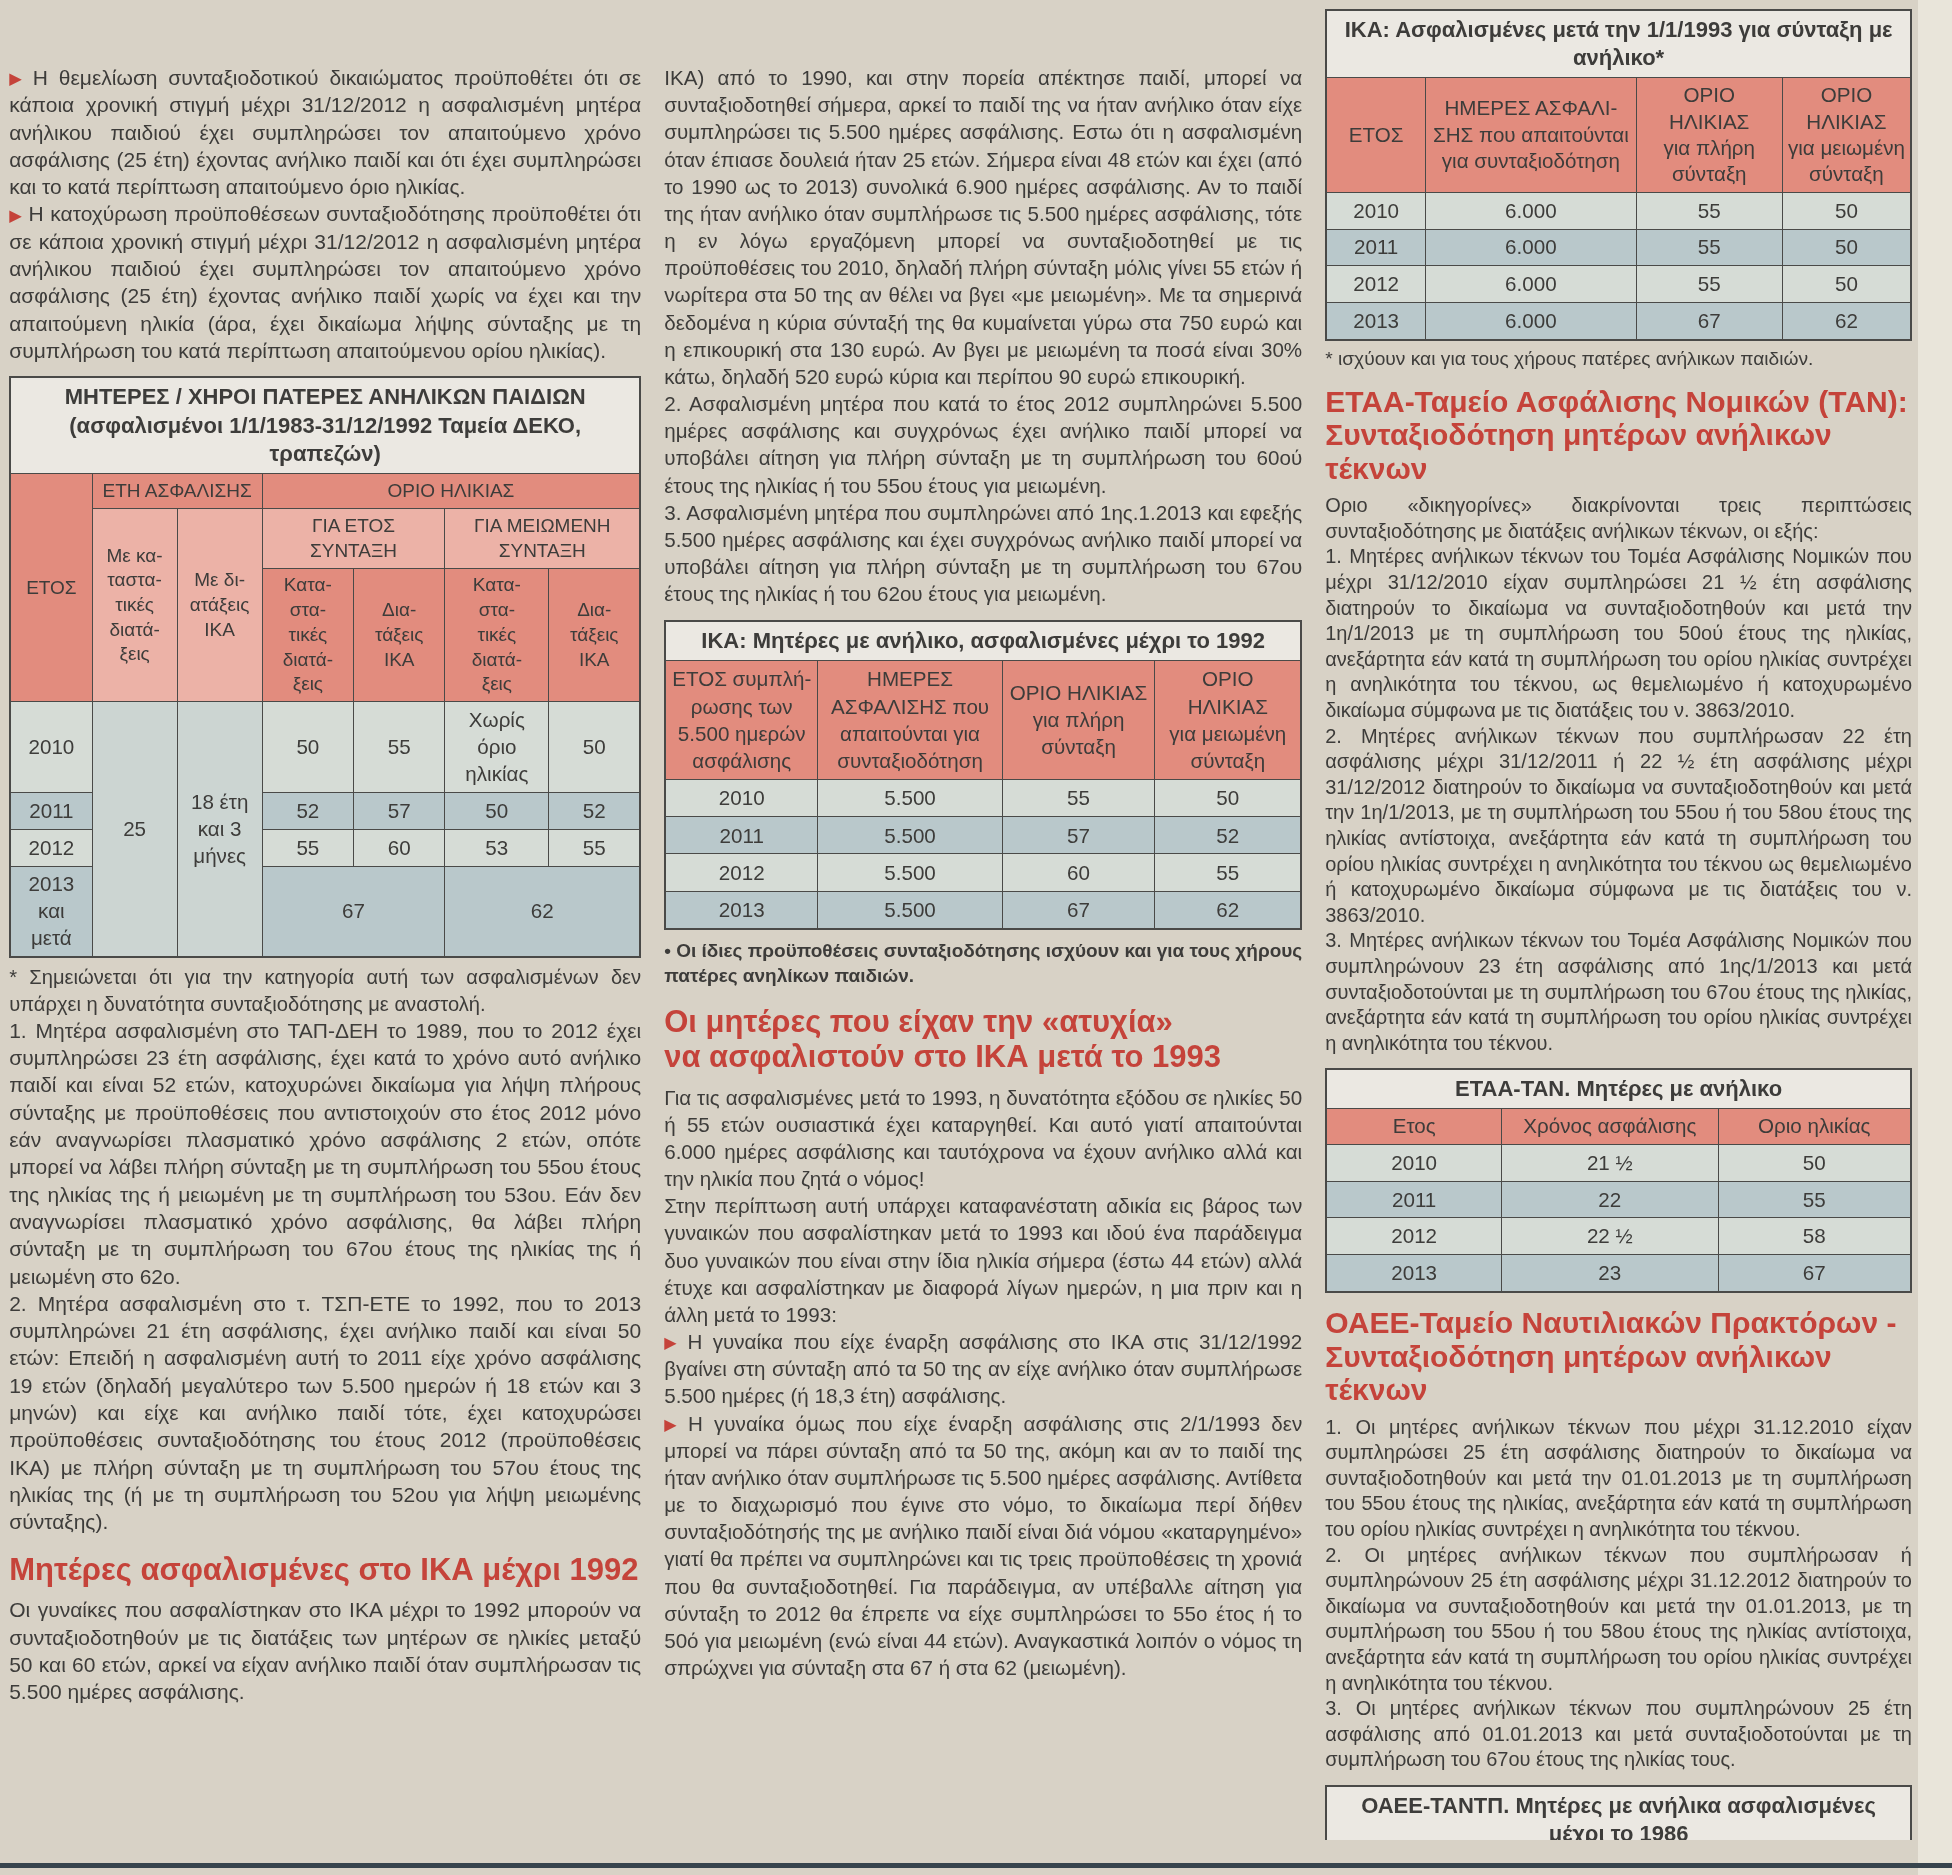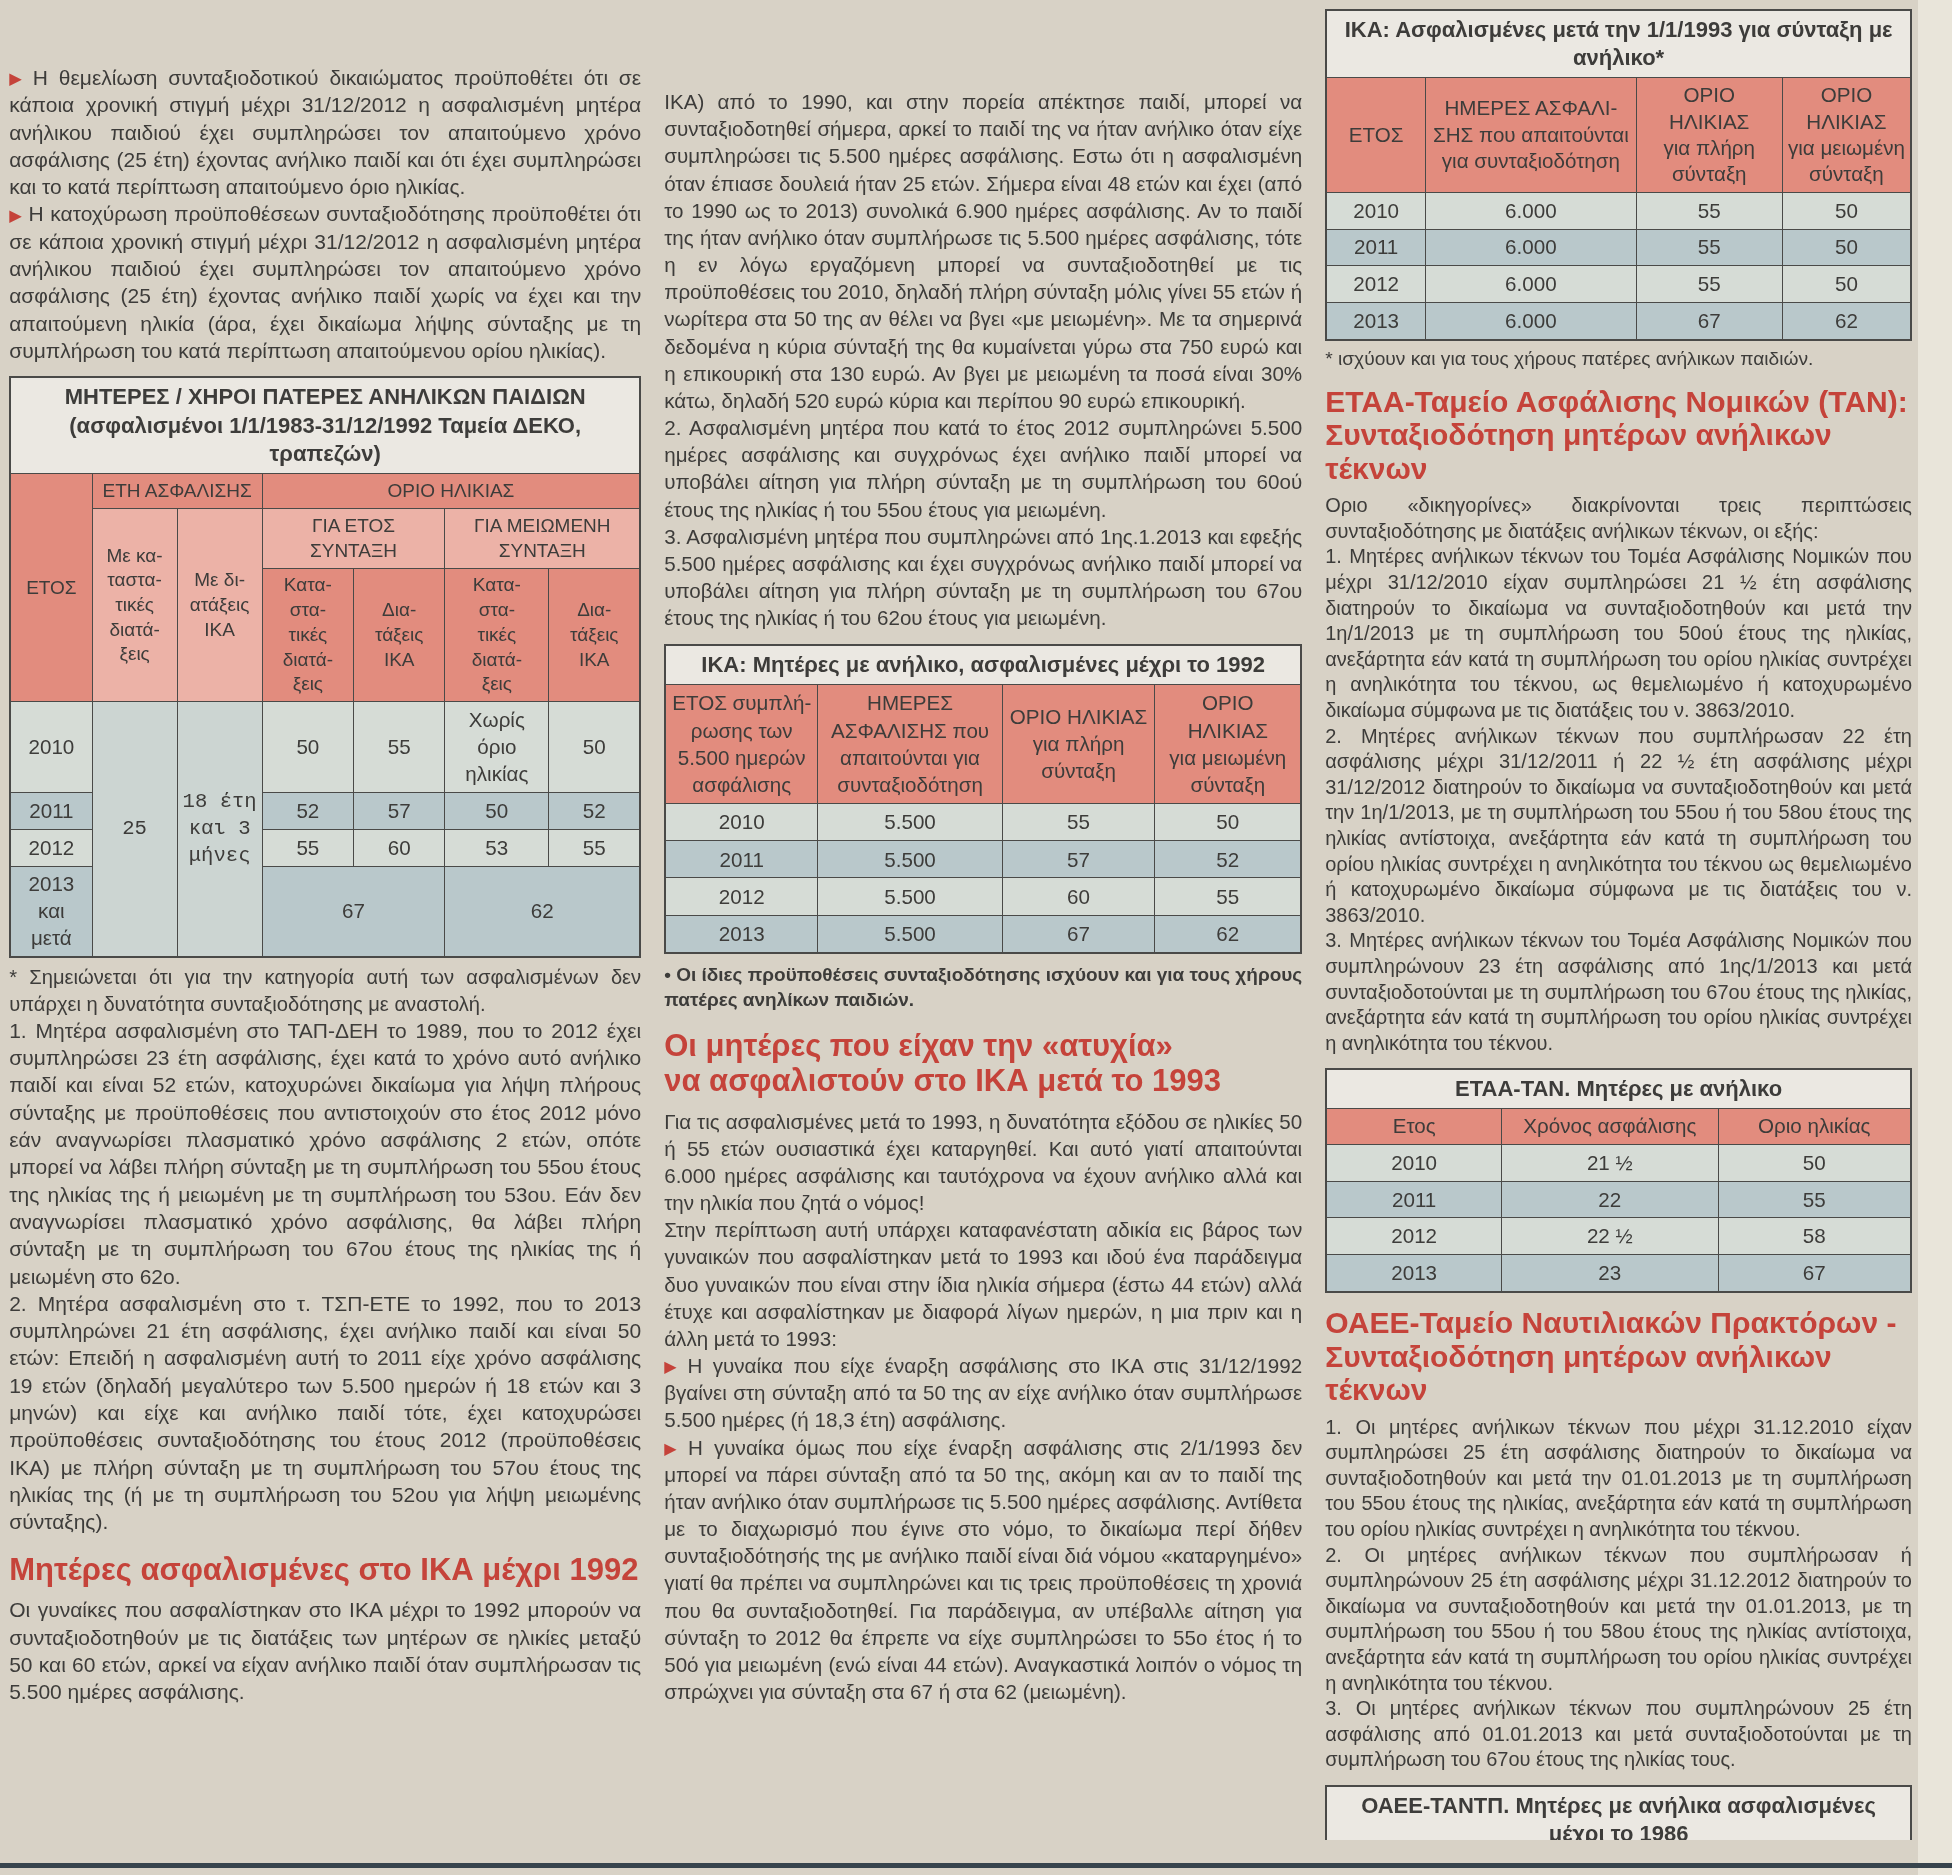--- a/index.html
+++ b/index.html
@@ -6,41 +6,41 @@
     --paper:#d8d2c6; --edge:#e9e5da; --text:#3d3c3a; --red:#c5433a;
     --salmon:#e28c7e; --pink:#ecb2a7; --rowlight:#d6dcd6; --rowdark:#b9c8cb;
     --mcell:#ccd5d2; --ttitle:#ebe8e2; --band:#b4aea1; --tborder:#4a4a48; --rule:#37444d;
   }
   *{margin:0;padding:0;box-sizing:border-box;}
   html,body{width:1953px;height:1876px;overflow:hidden;}
   body{background:var(--paper);font-family:"Liberation Sans","DejaVu Sans",sans-serif;color:var(--text);}
   .page{position:relative;width:1953px;height:1876px;padding:0 41px 0 9.2px;display:flex;gap:23px;overflow:hidden;}
   .col{overflow:hidden;height:1840px;}
   .col-left{width:632px;padding-top:64px;font-size:21px;line-height:1.3;}
-  .col-mid{width:638px;padding-top:88px;font-size:20.6px;line-height:1.32;}
+  .col-mid{width:638px;padding-top:64px;font-size:20.6px;line-height:1.32;}
   .col-right{flex:1;padding-top:6.1px;font-size:20px;line-height:1.28;}
   p.body{text-align:justify;margin:0;}
   .bullet-para{position:relative;}
   .arrow{color:var(--red);font-size:0.78em;margin-right:6.1px;vertical-align:0.8px;}
   h2.red{color:var(--red);font-weight:bold;font-size:31px;line-height:1.12;margin:17px 0 9.2px 0;}
   .col-right h2.red{font-size:30px;margin:13.7px 0 7.6px 0;}
   .band{background:var(--band);font-weight:bold;font-size:24px;letter-spacing:0.8px;padding:3.8px 7.6px;margin:7.6px 0 6.1px 0;}
   .footnote{font-size:0.96em;text-align:justify;margin-top:6.1px;}
   .note-bold{font-weight:bold;font-size:19px;text-align:justify;margin-top:7.6px;}
   table.ntable{width:100%;border-collapse:collapse;border:2.3px solid var(--tborder);margin-top:12.2px;}
   table.ntable td{border:1.5px solid var(--tborder);text-align:center;vertical-align:middle;padding:4.6px 4.6px;font-size:20.6px;}
   td.t-title{background:var(--ttitle);padding:6.1px 7.6px;}
   .t-title-main{font-weight:bold;font-size:22px;}
   .t-title-sub{font-weight:bold;font-size:22px;text-align:center;}
   td.salmon{background:var(--salmon);}
   td.pink{background:var(--pink);}
   td.mcell{background:var(--mcell);}
   tr.rl td{background:var(--rowlight);}
   tr.rd td{background:var(--rowdark);}
-  tr.rl td.mcell,tr.rd td.mcell{background:var(--mcell);font-family:Liberation Mono, monospace;}
+  tr.rl td.mcell,tr.rd td.mcell{background:var(--mcell);}
   .pre{white-space:pre-line;}
   .deko td{font-size:20px;}
   .deko td.hdr{font-size:19px;}
   .small-tbl td{font-size:20px;padding:3.8px 4.6px;}
   .edge{position:absolute;top:0;right:0;width:35px;height:100%;background:var(--edge);}
   .bottom-rule{position:absolute;left:0;right:0;bottom:7.6px;height:5.3px;background:var(--rule);}
 </style>
 </head>
 <body>
 

